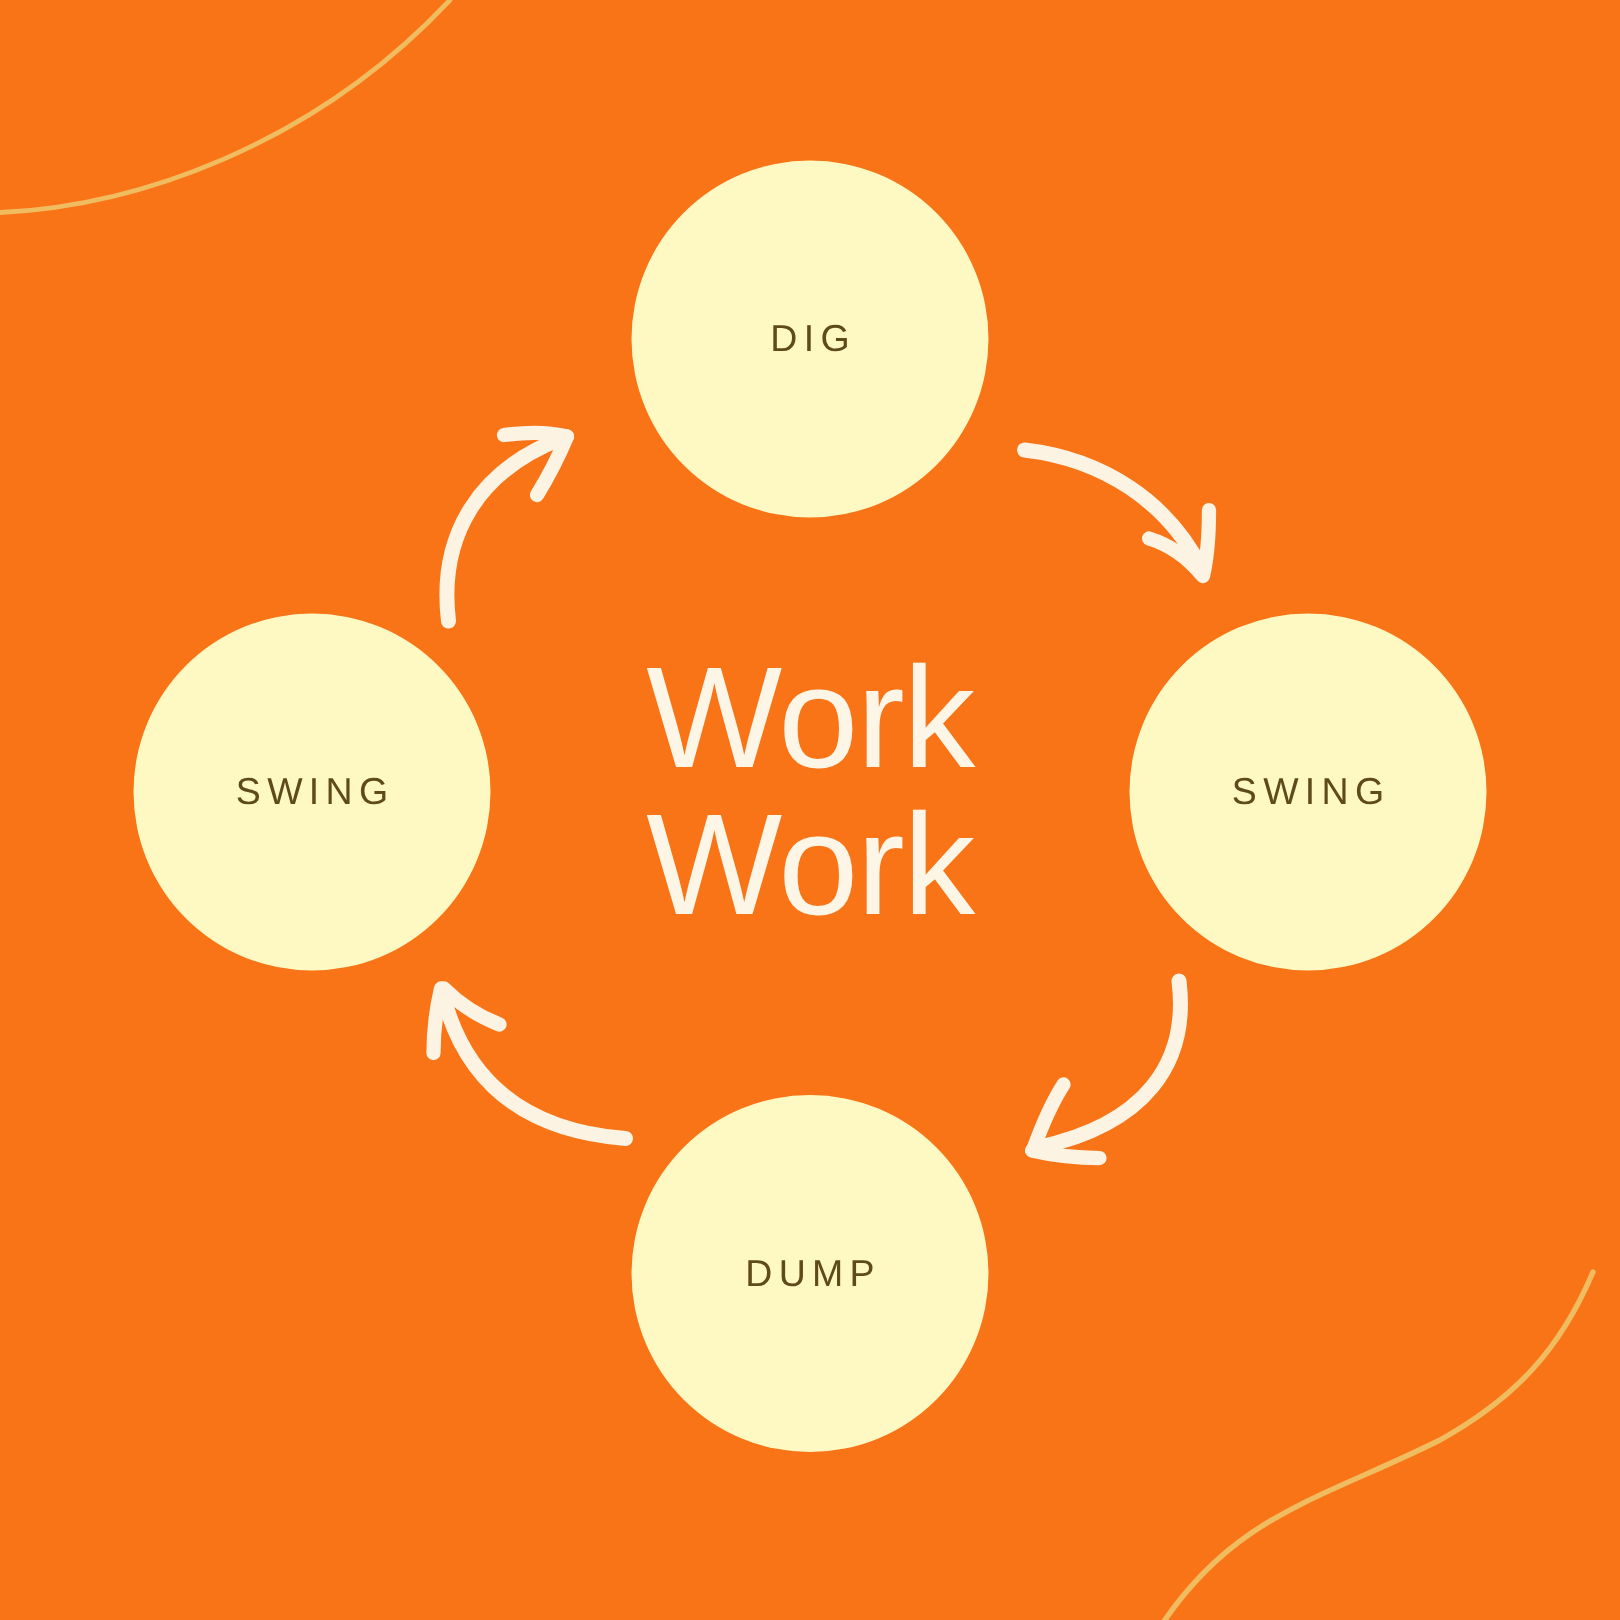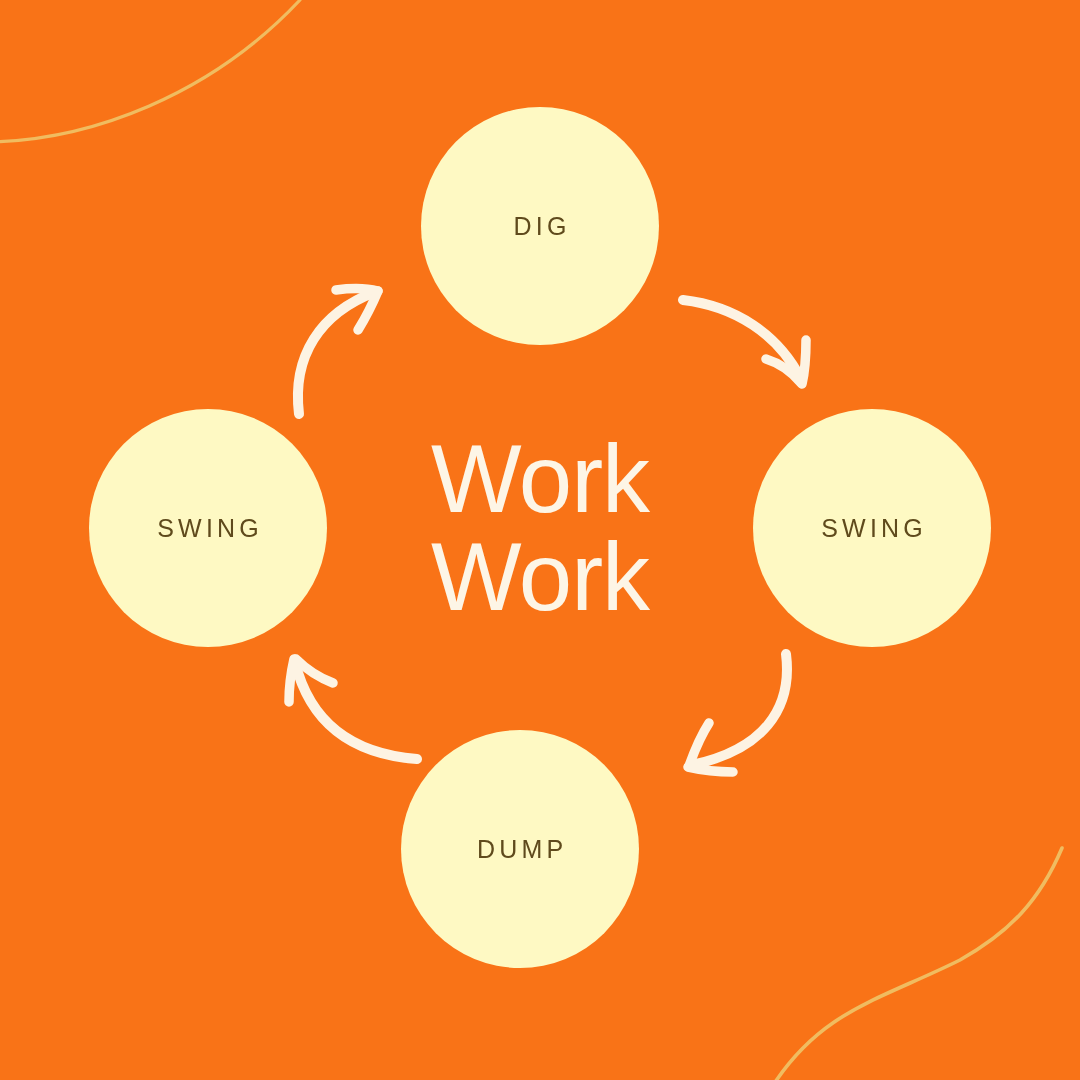--- a/index.html
+++ b/index.html
@@ -39,21 +39,21 @@
     font-weight: 400;
     letter-spacing: 4.2px;
     color: #5f4a1c;
     text-indent: 4.2px;
     white-space: nowrap;
     line-height: 1;
   }
 
   #node-dig    { left: 421px; top: 107px;  width: 238px; height: 238px; }
   #node-swing  { left: 753px; top: 409px;  width: 238px; height: 238px; }
-  #node-dump   { left: 401px; top: 730px;  width: 238px; height: 238px; }
+  #node-dump   { left: 421px; top: 730px;  width: 238px; height: 238px; }
   #node-return { left:  89px; top: 409px;  width: 238px; height: 238px; }
 
   #center-title {
     position: absolute;
     left: 330px;
     top: 432px;
     width: 420px;
     height: 192px;
     display: flex;
     flex-direction: column;

